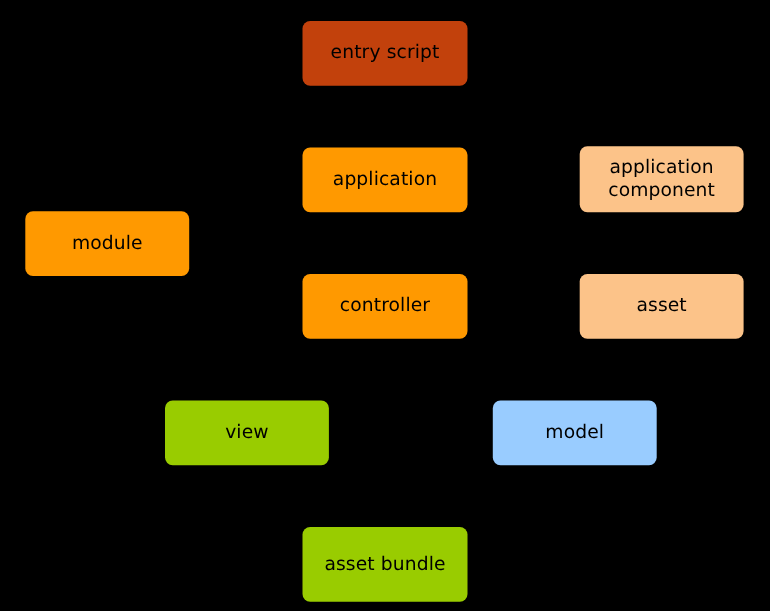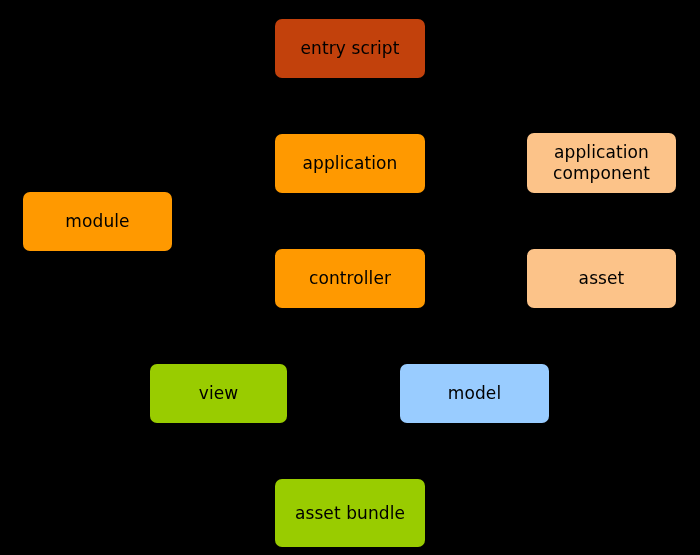--- a/index.html
+++ b/index.html
@@ -34,30 +34,30 @@
   }
   .node .label {
     display: block;
     white-space: pre-line;
   }
   
   .c-yellow { background: #c2410c; }
   .c-orange { background: #FF9900; }
   .c-peach  { background: #FCC389; }
   .c-green  { background: #99CC00; }
-  .c-blue   { background: #99CCFF; }
+  .c-blue   { background: #99CCFF; margin-left: 48px; }
 
   
   .n-entry-script        { left: 275px; top: 19px;  width: 150px; height: 59px; }
   .n-application         { left: 275px; top: 134px; width: 150px; height: 59px; }
   .n-application-component { left: 527px; top: 133px; width: 149px; height: 60px; }
   .n-module              { left: 23px;  top: 192px; width: 149px; height: 59px; }
   .n-controller          { left: 275px; top: 249px; width: 150px; height: 59px; }
   .n-filter              { left: 527px; top: 249px; width: 149px; height: 59px; }
-  .n-view                { left: 150px; top: 364px; width: 137px; height: 59px; }
+  .n-view                { left: 150px; top: 364px; width: 149px; height: 59px; }
   .n-model               { left: 400px; top: 364px; width: 149px; height: 59px; }
   .n-widget              { left: 23px;  top: 479px; width: 149px; height: 58px; }
   .n-asset-bundle        { left: 275px; top: 479px; width: 150px; height: 68px; }
 </style>
 </head>
 <body>
 
 <div id="diagram-canvas">
 
   <div class="node c-yellow n-entry-script">

